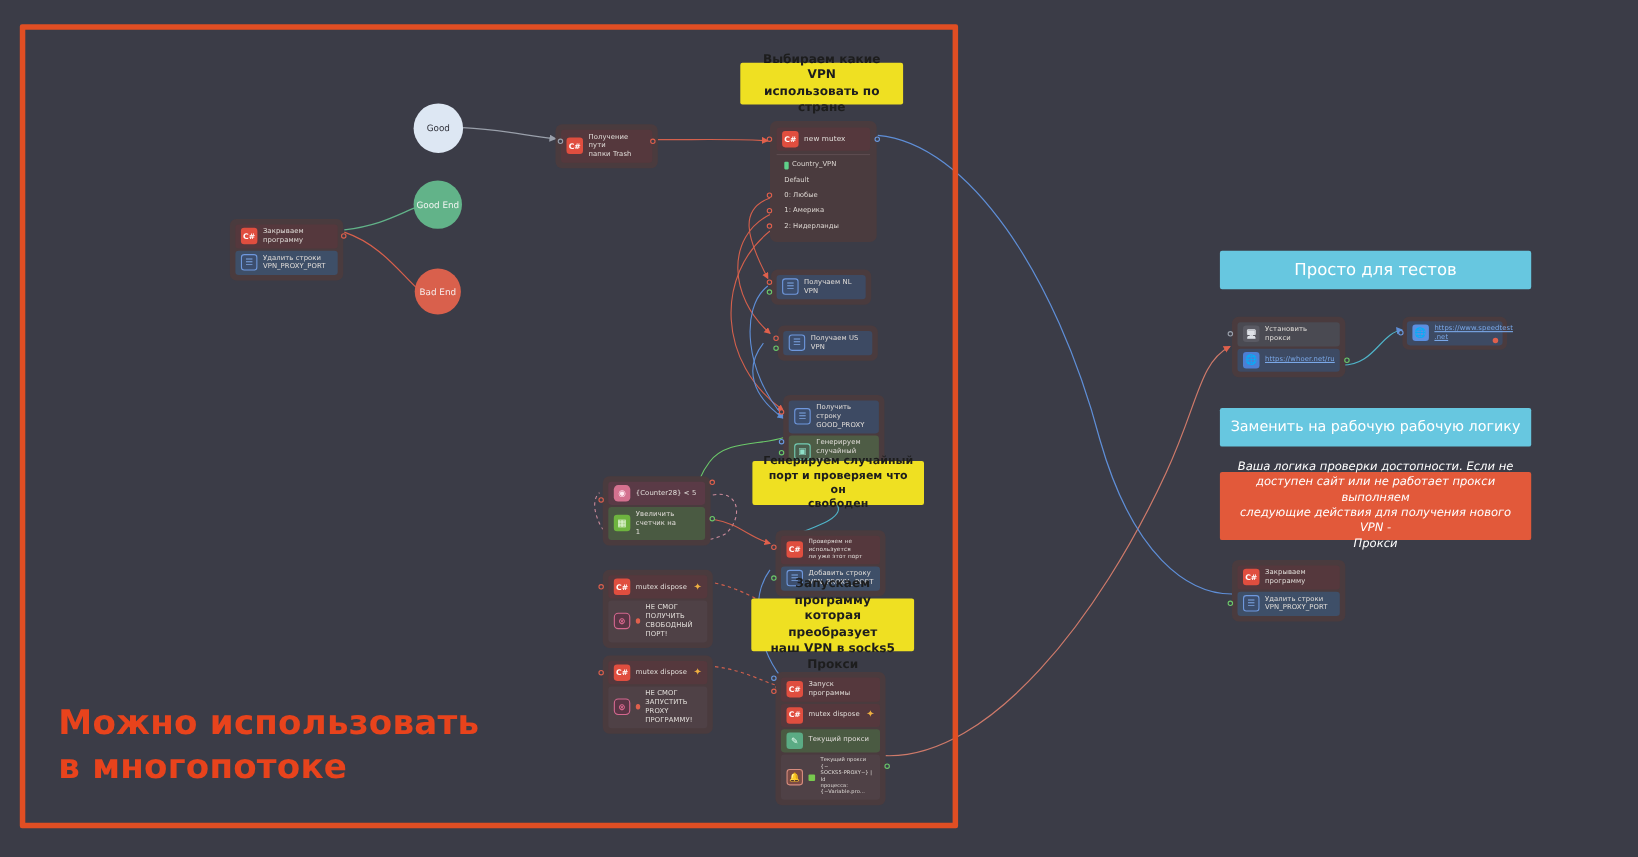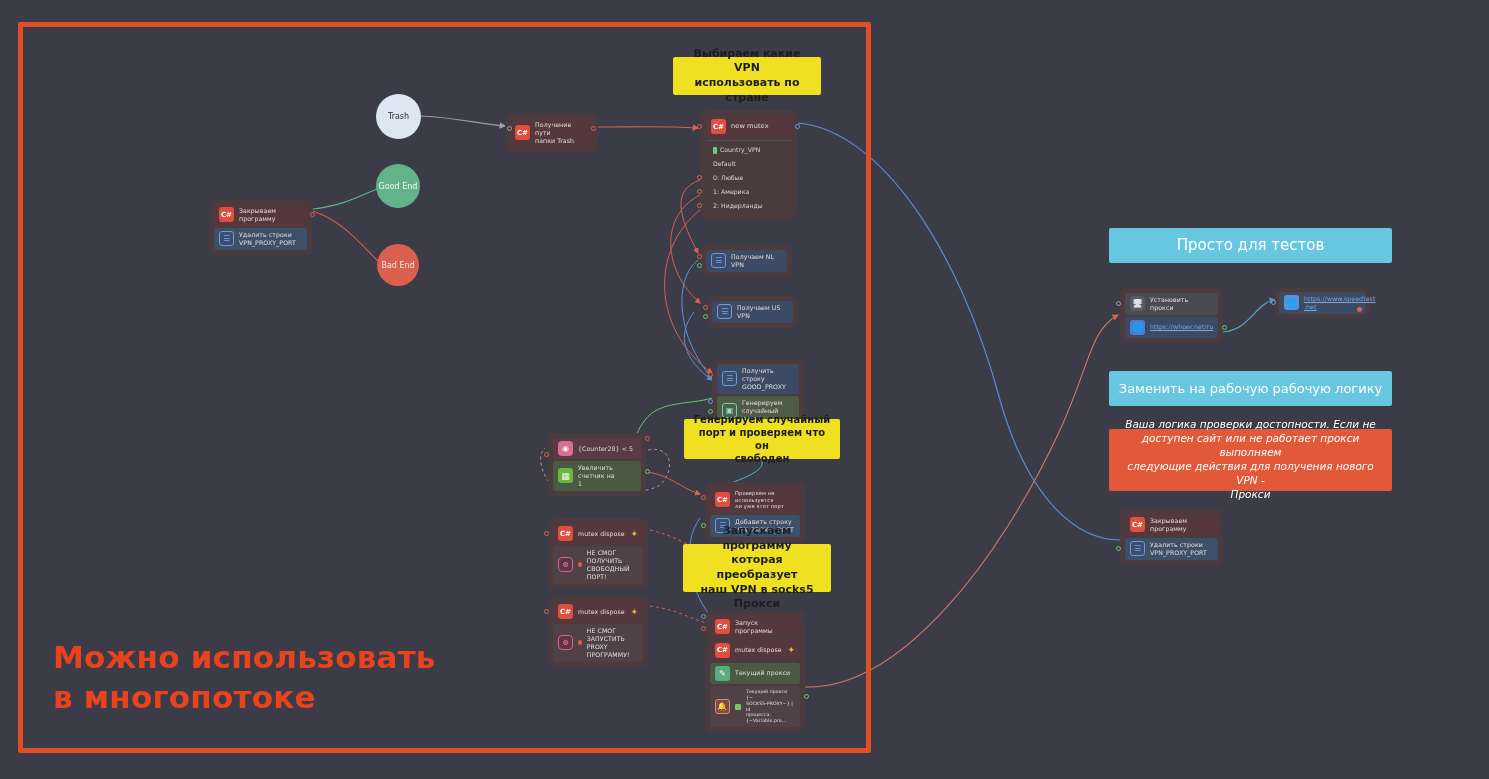--- a/index.html
+++ b/index.html
@@ -168,21 +168,21 @@
 
     <path d="M798,123 C880,130 960,250 1000,400 C1030,505 1080,540 1120,540" stroke="#5f8fd8" stroke-width="1.1" fill="none"></path>
 
     <path d="M1220,332 C1250,332 1255,302 1275,300" stroke="#4fb4c9" stroke-width="1.1" fill="none" marker-end="url(#ah-blue)"></path>
   </svg>
 
   <div class="frame"></div>
 
 
   <div class="abs circ circ-start" style="left:376px;top:94px;width:45px;height:45px;">
-    <span>Trash</span>
+    <span>Good</span>
   </div>
   <div class="abs circ circ-good" style="left:376px;top:164px;width:44px;height:44px;">
     <span>Good End</span>
   </div>
   <div class="abs circ circ-bad" style="left:377px;top:244px;width:42px;height:42px;">
     <span>Bad End</span>
   </div>
 
   <div class="abs node" style="left:505px;top:113px;width:93px;">
     <div class="row r-cs" style="position:relative;">

